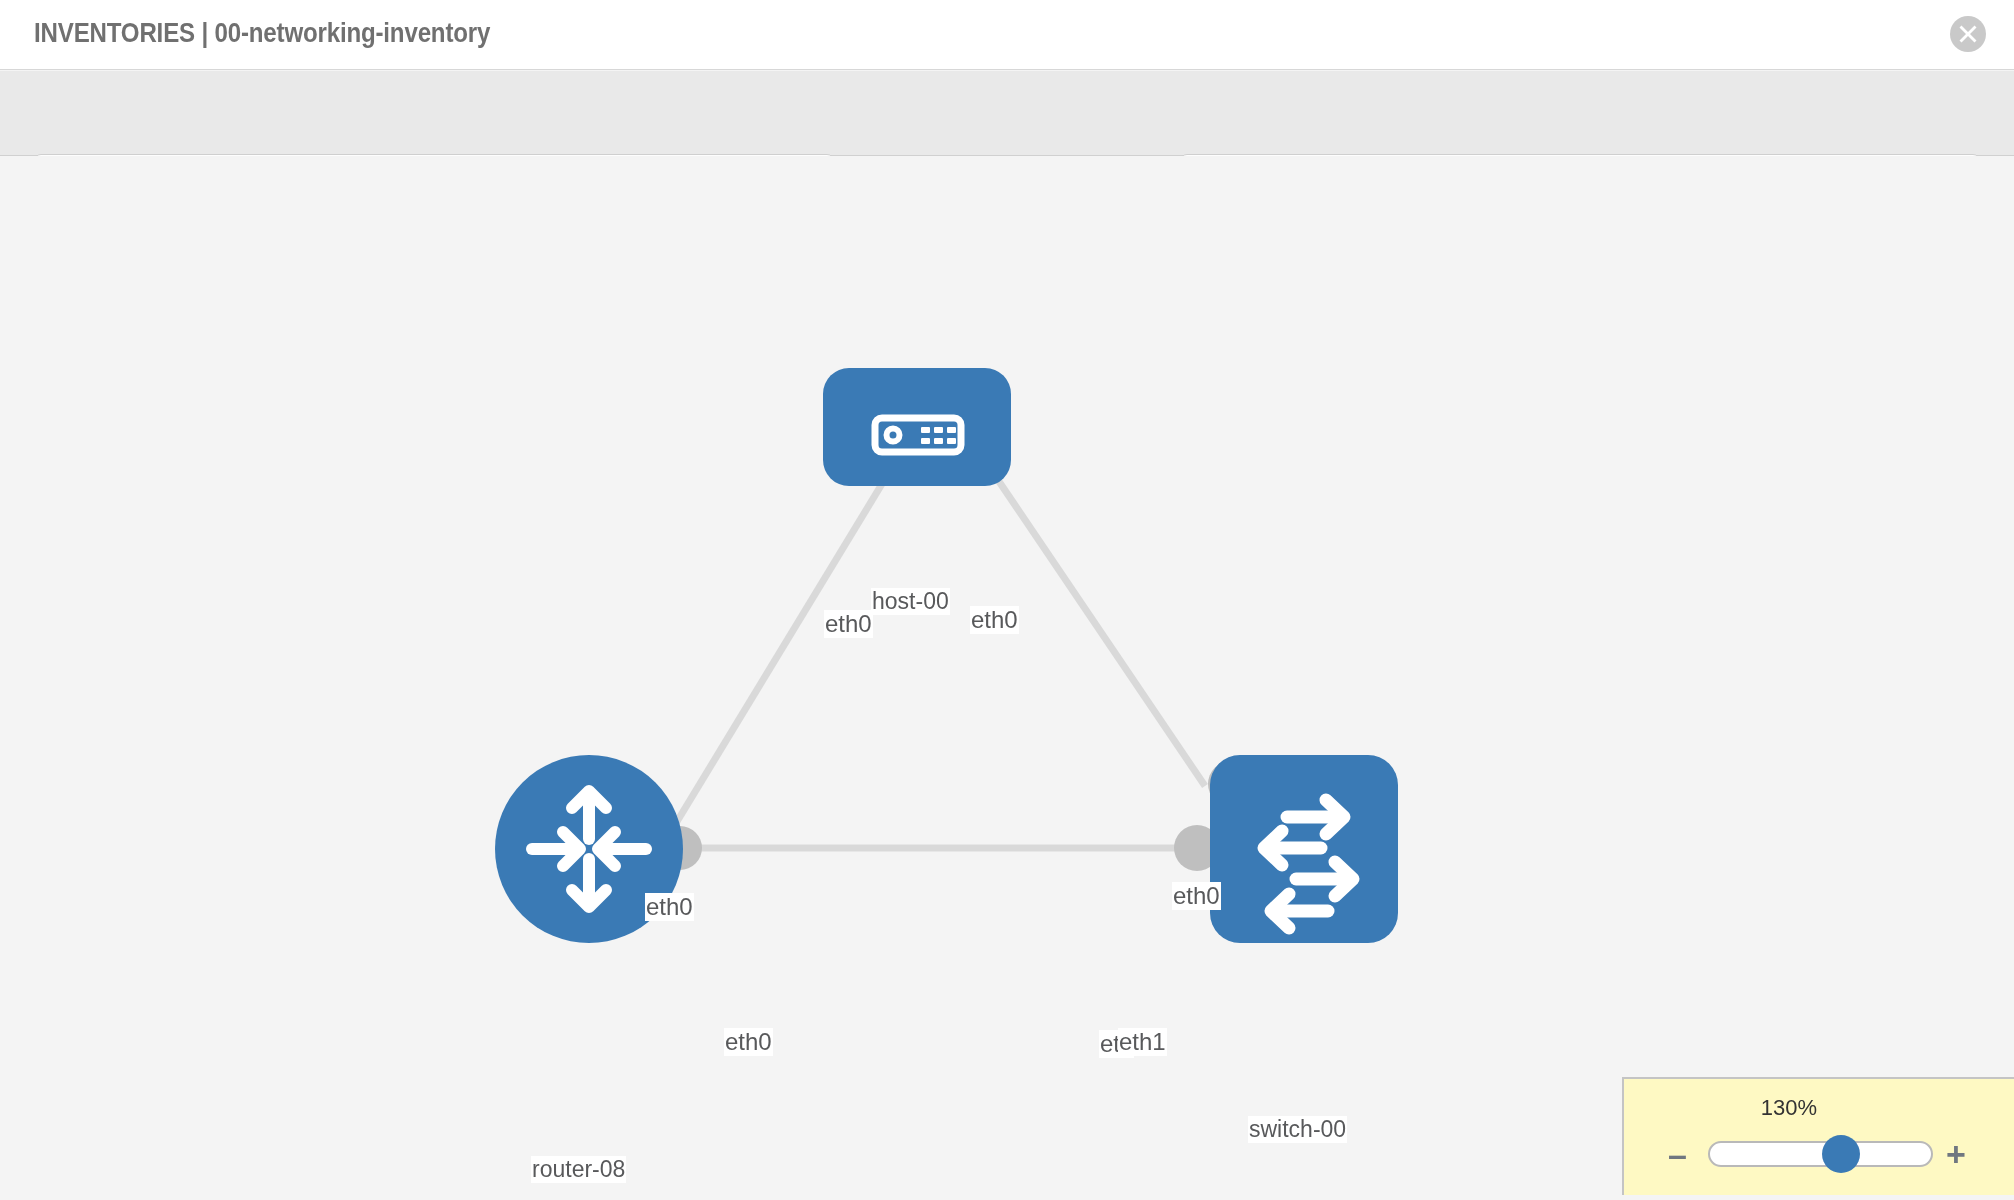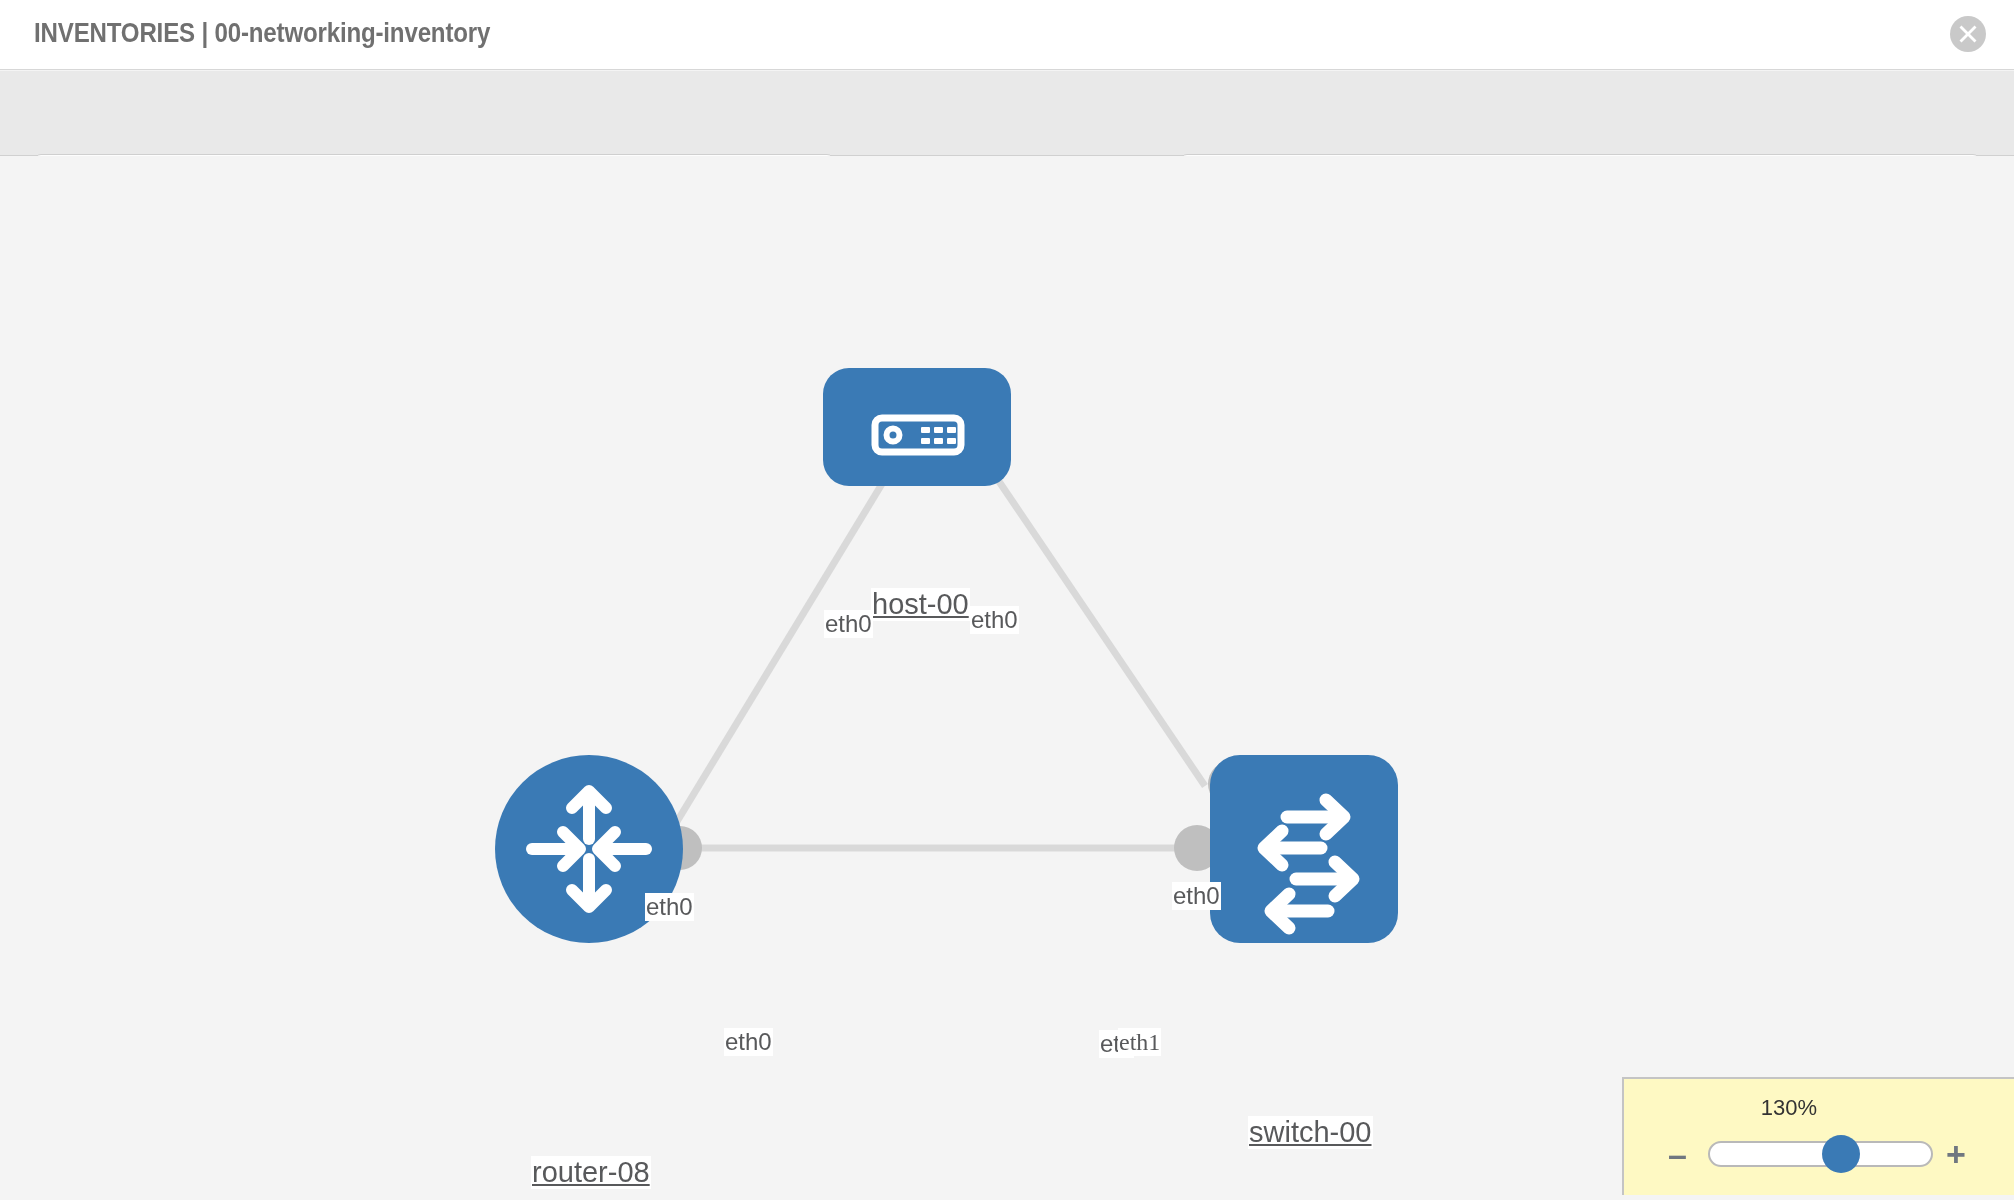--- a/index.html
+++ b/index.html
@@ -91,21 +91,21 @@
 
   
   .node-label, .iface-label {
     position: absolute;
     background: #ffffff;
     color: #58595b;
     white-space: nowrap;
     line-height: 1;
     padding: 2px 1px;
   }
-  .node-label { font-size: 29px; text-decoration: underline; }
+  .node-label { font-size: 23px; }
   .iface-label { font-size: 24px; }
 
   
   .zoom-panel {
     position: absolute;
     left: 1622px; top: 1077px;
     width: 392px; height: 118px;
     background: #fef9c3;
     border: 2px solid #c4c4c4;
     border-right: none; border-bottom: none;
@@ -268,21 +268,21 @@
   <div class="iface-label" style="left:970px; top:450px;">eth0</div>
 
   <div class="iface-label" style="left:645px; top:737px;">eth0</div>
 
   <div class="iface-label" style="left:1172px; top:726px;">eth0</div>
 
   <div class="iface-label" style="left:724px; top:872px;">eth0</div>
 
   <div class="iface-label" style="left:1099px; top:874px;">eth</div>
 
-  <div class="iface-label" style="left:1118px; top:872px;font-family:Liberation Serif, serif;">eth1</div>
+  <div class="iface-label" style="left:1118px; top:872px;">eth1</div>
 
 </div>
 
 <div class="zoom-panel">
   <div class="zoom-level">130%</div>
 
   <div class="zoom-minus">–</div>
 
   <div class="zoom-track"></div>
 

